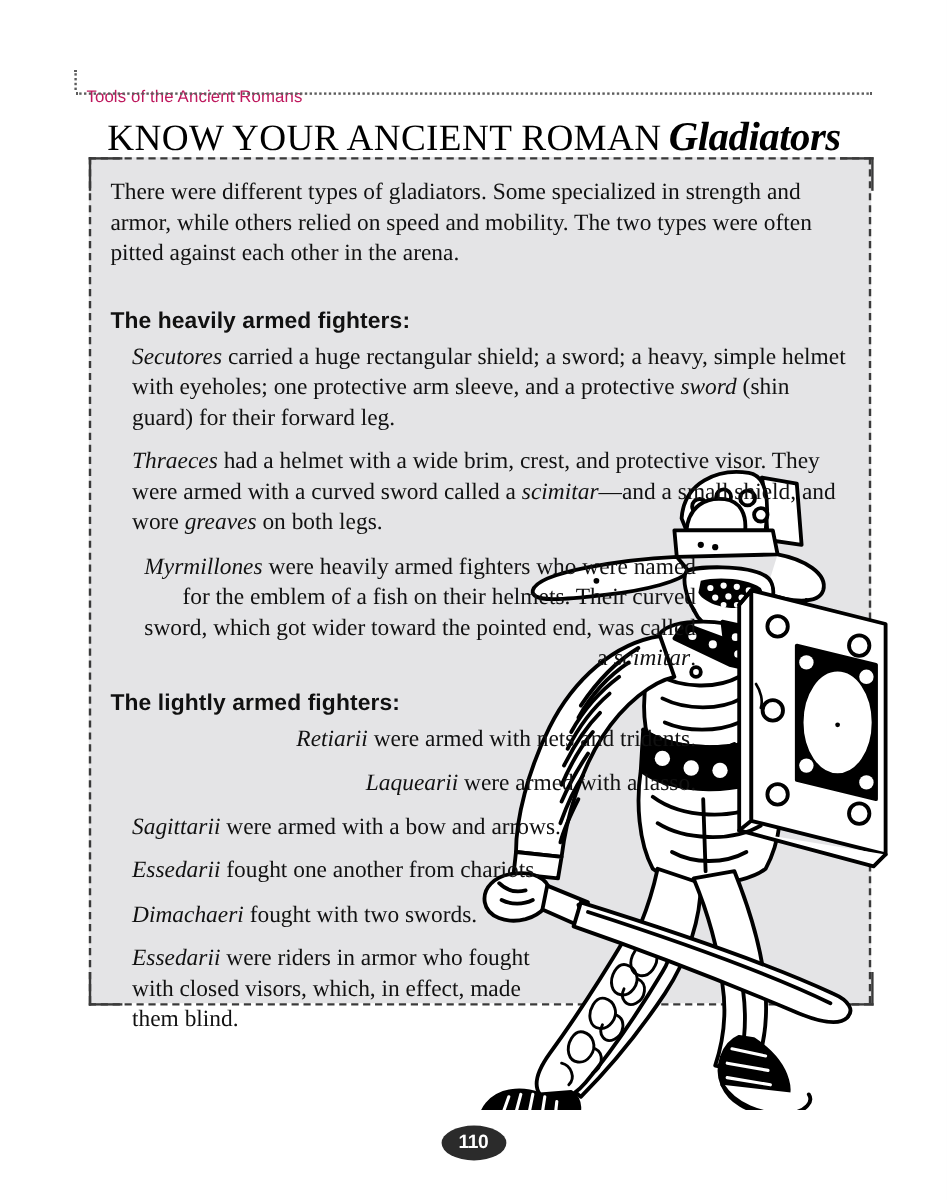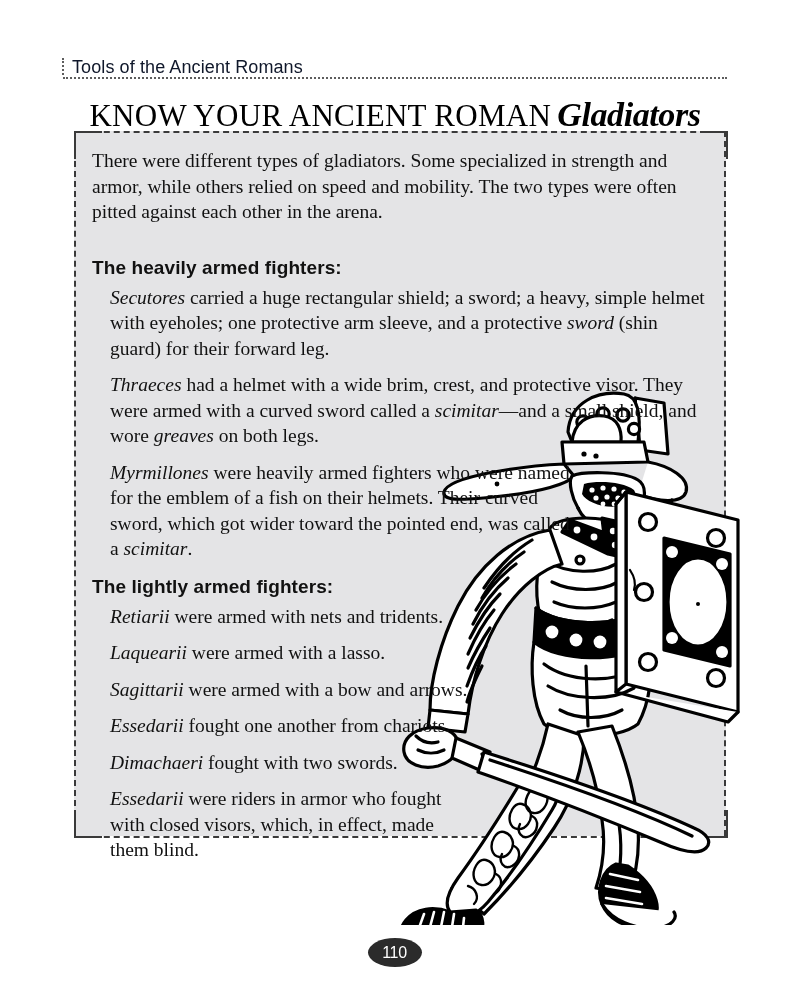--- a/index.html
+++ b/index.html
@@ -29,25 +29,25 @@
     position: absolute;
     left: 0;
     top: 2px;
     width: 2px;
     height: 17px;
     border-left: 2px dotted #5d5d5d;
   }
   #running-header .htext {
     position: absolute;
     left: 10px;
-    top: 1px;
+    top: 16px;
     font-family: "Liberation Sans", sans-serif;
-    font-size: 18px;
+    font-size: 14px;
     letter-spacing: 0.1px;
-    color: #0f172a;
+    color: #be185d;
     white-space: nowrap;
   }
   #running-header .hrule {
     position: absolute;
     left: 1px;
     top: 21px;
     width: 664px;
     border-top: 2px dotted #5d5d5d;
   }
 
@@ -132,21 +132,21 @@
     font-size: 19.5px;
     line-height: 25.5px;
     margin: 0 0 11px 0;
     padding-left: 18px;
     color: #111;
   }
   .term { font-style: italic; }
 
   
   .w-full   { width: 600px; }
-  .w-mid    { width: 470px; }
+  .w-mid    { width: 470px; text-align: right; }
   .w-narrow { width: 360px; }
   .w-short  { width: 345px; }
 
   #section-light { margin-top: 14px; }
 
   
   #gladiator-illustration {
     position: absolute;
     left: 372px;
     top: 380px;
@@ -161,21 +161,21 @@
     position: absolute;
     left: 50%;
     transform: translateX(-50%);
     top: 938px;
     width: 54px;
     height: 29px;
     background: #2b2b2b;
     border-radius: 50%;
     color: #ffffff;
     font-family: "Liberation Sans", sans-serif;
-    font-weight: normal;
+    font-weight: bold;
     font-size: 16px;
     line-height: 29px;
     text-align: center;
     letter-spacing: -0.3px;
   }
 </style>
 </head>
 <body>
 
 <div id="running-header">

